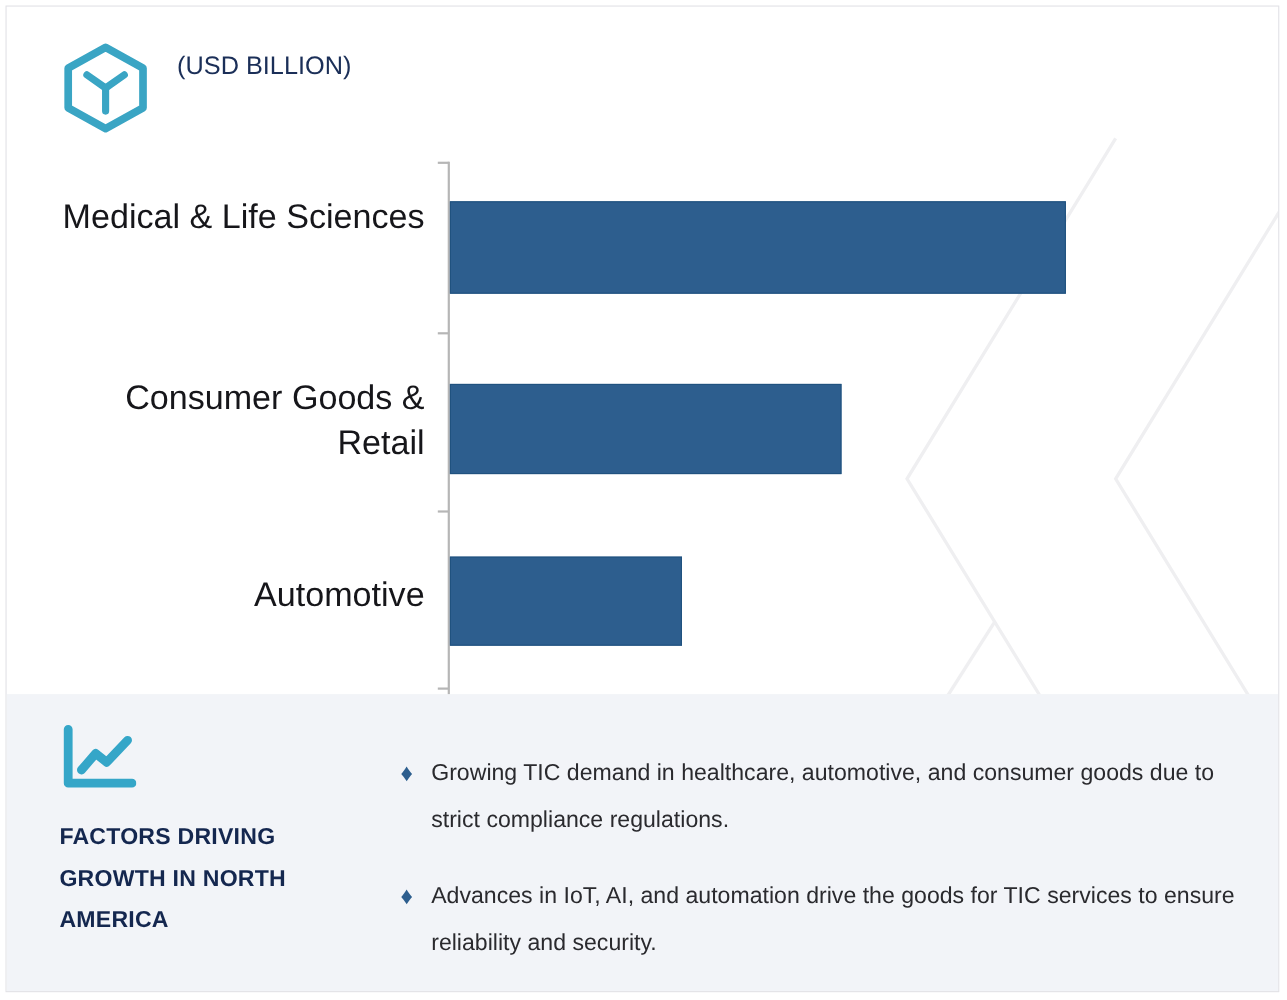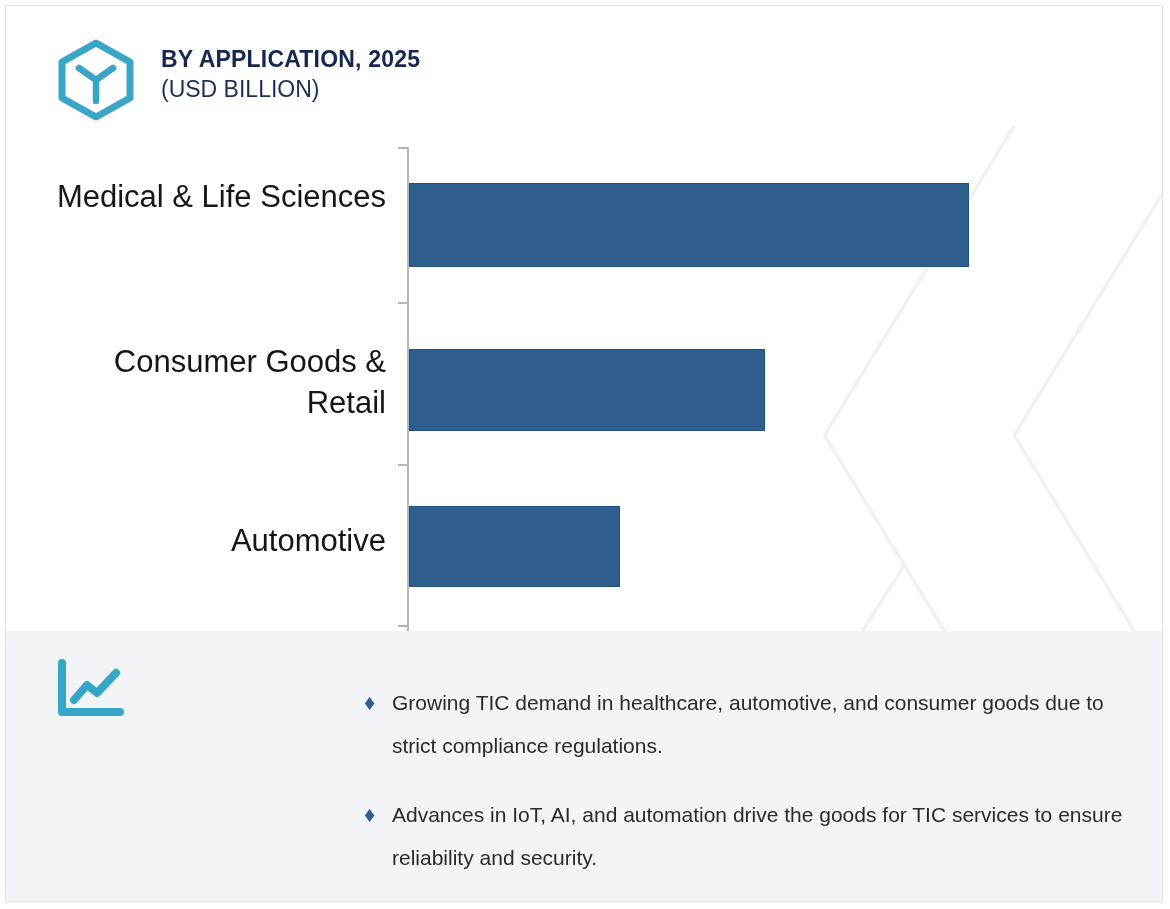--- a/index.html
+++ b/index.html
@@ -188,21 +188,20 @@
     <svg id="brand-icon" viewBox="0 0 84 84" aria-hidden="true">
       <polygon points="42,5 76,24 76,60 42,79 8,60 8,24" fill="none" stroke="#3aa5c4" stroke-width="7" stroke-linejoin="round"></polygon>
       <g stroke="#3aa5c4" stroke-width="6.5" stroke-linecap="round">
         <line x1="42" y1="42" x2="42" y2="63"></line>
         <line x1="42" y1="42" x2="25" y2="30"></line>
         <line x1="42" y1="42" x2="59" y2="30"></line>
       </g>
     </svg>
 
     <div id="title-block">
-      <div id="chart-title">BY APPLICATION, 2025</div>
       <div id="chart-subtitle">(USD BILLION)</div>
     </div>
   </div>
 
   <div id="chart-area">
 
     <div id="axis-line"></div>
     <div class="axis-tick" style="top:11px;"></div>
     <div class="axis-tick" style="top:166px;"></div>
     <div class="axis-tick" style="top:328px;"></div>
@@ -226,20 +225,21 @@
 
   <div id="footer">
 
     <div id="footer-left">
       <svg id="growth-icon" viewBox="0 0 70 62" aria-hidden="true">
         <g stroke="#35a6c8" stroke-width="8" fill="none" stroke-linecap="round" stroke-linejoin="round">
           <polyline points="8,5 8,54 66,54"></polyline>
           <polyline points="20,42 33,27 43,35 62,15"></polyline>
         </g>
       </svg>
+      <div id="footer-heading">FACTORS DRIVING GROWTH IN NORTH AMERICA</div>
     </div>
 
     <div id="bullets">
 
       <div class="bullet-item">
         <span class="bullet-marker">♦</span>
         <span class="bullet-text">Growing TIC demand in healthcare, automotive, and consumer goods due to strict compliance regulations.</span>
       </div>
 
       <div class="bullet-item">

